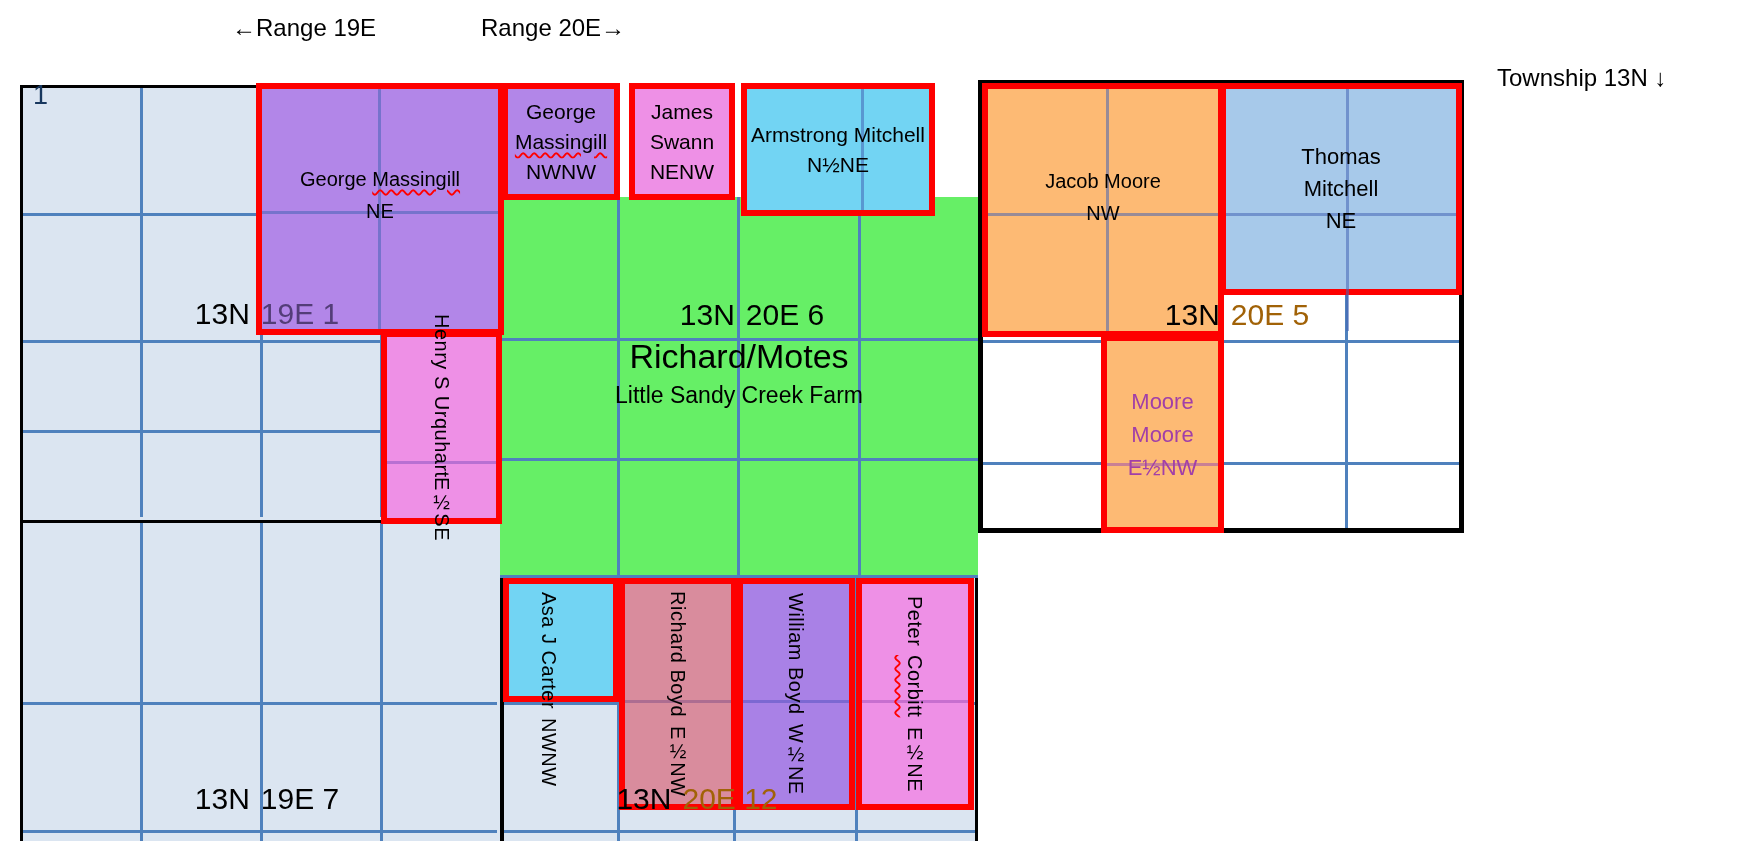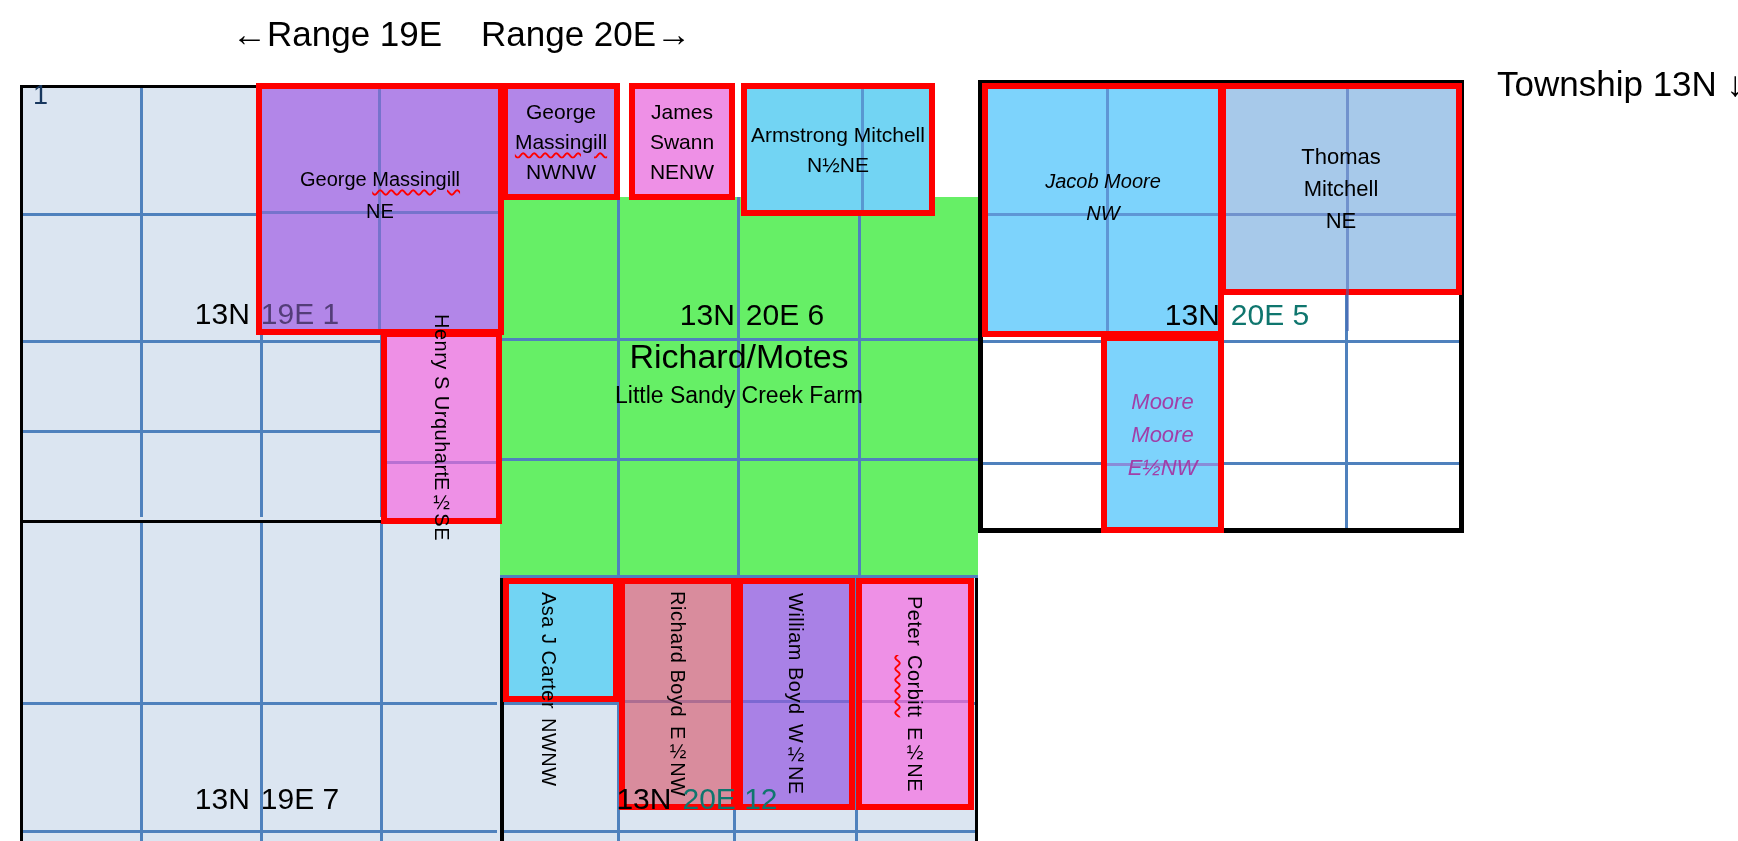--- a/index.html
+++ b/index.html
@@ -11,40 +11,40 @@
   .gv{position:absolute;width:3px;background:#4f81bd;top:0;}
   .gh{position:absolute;height:3px;background:#4f81bd;left:0;}
   
   .parcel{position:absolute;border:6px solid #fe0000;box-sizing:border-box;z-index:10;
           display:flex;flex-direction:column;align-items:center;justify-content:center;
           text-align:center;line-height:30px;font-size:21px;}
   .thin-border{border:2px solid #4f81bd;}
   .c-purple{background:#b286e8;}
   .c-violet{background:#a981e6;}
   .c-orchid{background:#ee90e6;}
-  .c-brightpink{background:#7dd3fc;font-style:italic;}
+  .c-brightpink{background:#fdba74;}
   .c-cyan{background:#72d4f3;}
   .c-green{background:#66ef66;}
   .c-bluegray{background:#a7c9ea;}
   .c-rose{background:#d98c9d;}
   .through-v{position:absolute;width:3px;background:rgba(70,100,180,0.55);z-index:1;}
   .through-h{position:absolute;height:3px;background:rgba(70,100,180,0.55);z-index:1;}
   .ptxt{position:relative;z-index:2;}
   .wavy{text-decoration:underline;text-decoration-style:wavy;text-decoration-color:#ff0000;
         text-decoration-thickness:2px;text-underline-offset:3px;}
   .vt{writing-mode:vertical-rl;white-space:nowrap;font-size:20px;letter-spacing:0.5px;}
   .vt .gap{margin-top:9px;}
   .vt2{display:flex;}
   .vt2 > div{text-align:center;}
   
   .seclabel{position:absolute;z-index:40;font-size:30px;white-space:nowrap;text-align:center;width:230px;}
   .seclabel .part2{margin-left:11px;}
   .lbl-purple{color:#533d78;}
-  .lbl-slate{color:#0f766e;}
-  .hdr{position:absolute;font-size:35px;white-space:nowrap;text-align:right;}
+  .lbl-slate{color:#a16207;}
+  .hdr{position:absolute;font-size:24px;white-space:nowrap;text-align:right;}
   .arrow{font-weight:700;}
   .big{font-size:20px;line-height:32px;}
   .corner-one{position:absolute;left:33px;top:80px;font-size:27px;color:#17375e;z-index:3;}
 </style>
 </head>
 <body>
 
 <div class="stage">
 
   <div class="hdr" style="left:232px;top:14px;"><span class="arrow">←</span><span>Range 19E</span></div>

